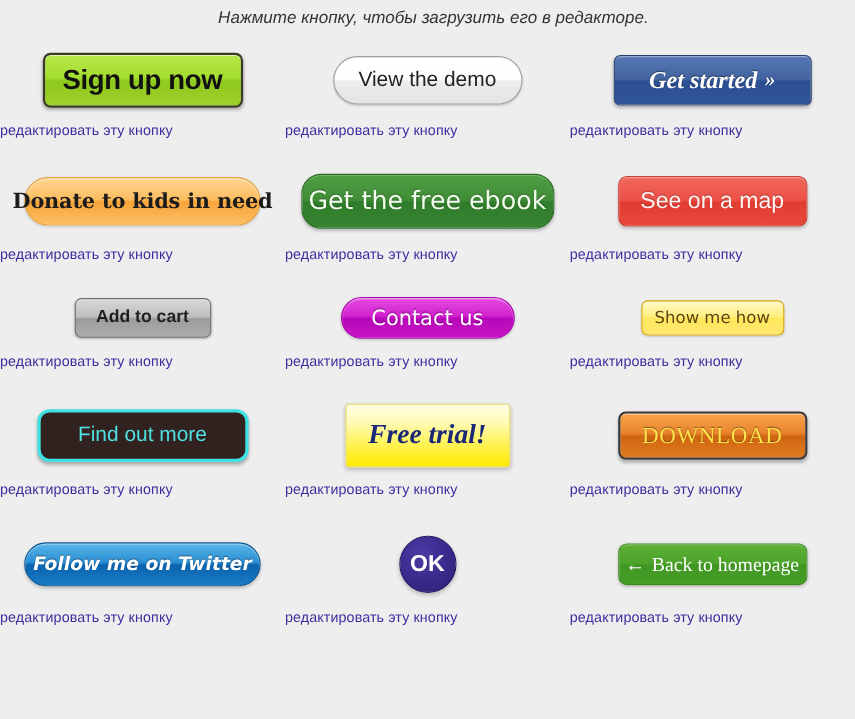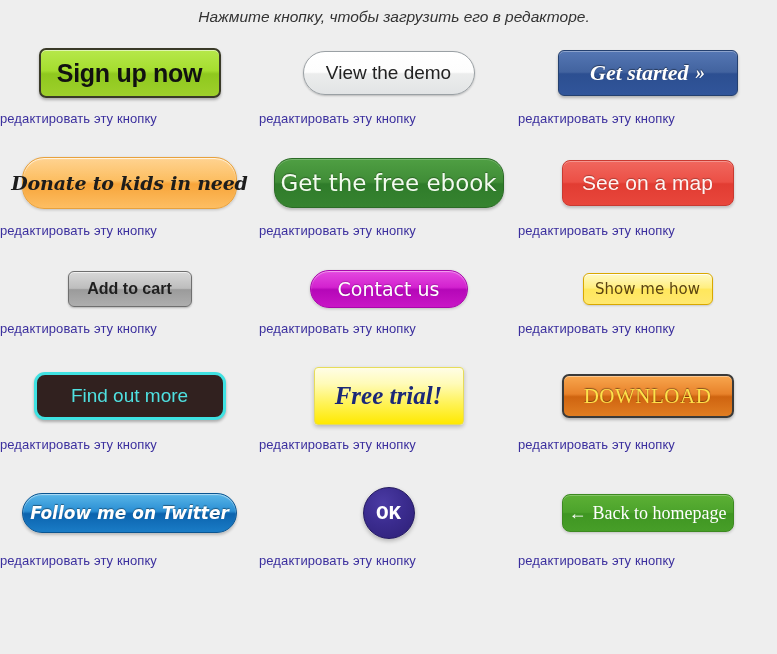--- a/index.html
+++ b/index.html
@@ -107,27 +107,27 @@
     color: #ffffff;
     font-size: 22px; font-weight: bold; font-style: italic;
     font-family: "Liberation Serif", serif;
     text-shadow: 0 -1px 1px rgba(0,0,0,.45);
     gap: 7px;
   }
   .b-getstarted .chev { font-size: 19px; }
 
   
   .b-donate {
-    width: 215px; height: 52px;
+    width: 215px; height: 44px;
     background: linear-gradient(to bottom, #ffd391 0%, #fcbe61 45%, #f7a53a 52%, #fdbe63 100%);
     border: 1px solid #e8a13c;
     border-radius: 22px;
     box-shadow: inset 0 1px 1px rgba(255,255,255,.8), 0 1px 3px rgba(0,0,0,.2);
     color: #1c1c1c;
-    font-size: 19px; font-style: italic; font-weight: bold;
+    font-size: 19px; font-weight: bold;
     font-family: "DejaVu Serif", serif;
     letter-spacing: -0.2px;
   }
 
   
   .b-ebook {
     width: 230px; height: 50px;
     background: linear-gradient(to bottom, #4f9f43 0%, #3f8c36 48%, #2f7c2a 52%, #368330 100%);
     border: 1px solid #2b6b26;
     border-radius: 18px;
@@ -241,21 +241,21 @@
 
   
   .b-ok {
     width: 52px; height: 52px;
     border-radius: 50%;
     background: radial-gradient(circle at 38% 30%, #4b3ba4 0%, #3b2c8f 45%, #2d1f75 100%);
     border: 1px solid #241a60;
     box-shadow: 0 2px 4px rgba(0,0,0,.25);
     color: #ffffff;
     font-size: 21px; font-weight: bold;
-    font-family: Liberation Mono, monospace;
+    font-family: Liberation Sans, sans-serif;
   }
 
   
   .b-back {
     width: 172px; height: 38px;
     background: linear-gradient(to bottom, #5cb035 0%, #4ca32b 48%, #3f9622 52%, #479e28 100%);
     border: 1px solid #3c8a20;
     border-radius: 8px;
     box-shadow: inset 0 1px 0 rgba(255,255,255,.25), 0 1px 3px rgba(0,0,0,.2);
     color: #ffffff;

